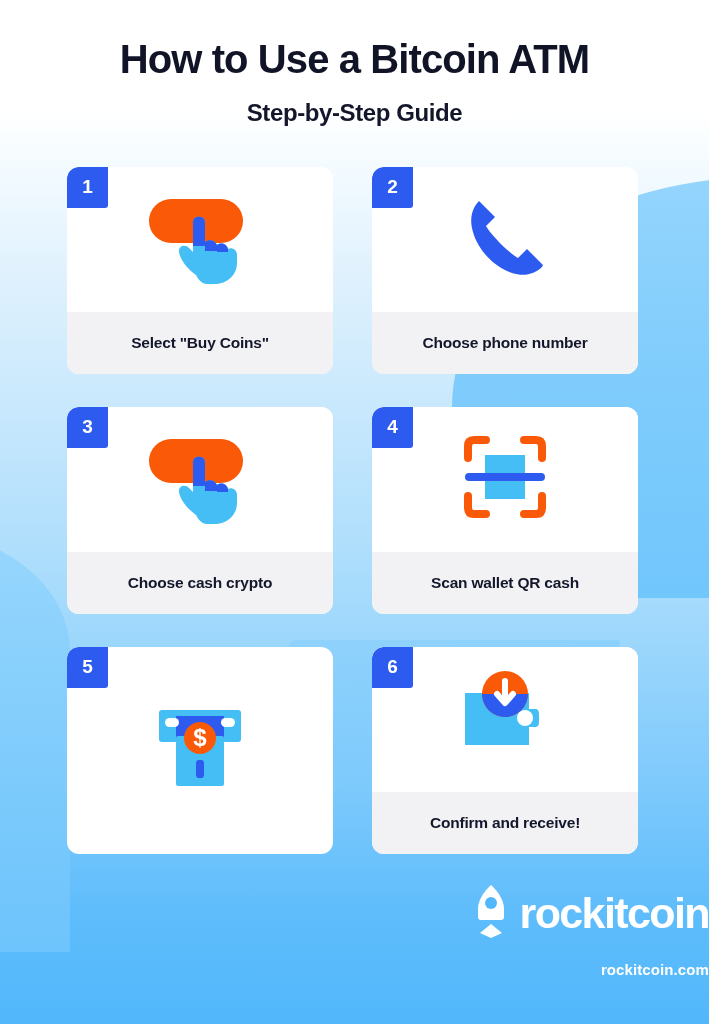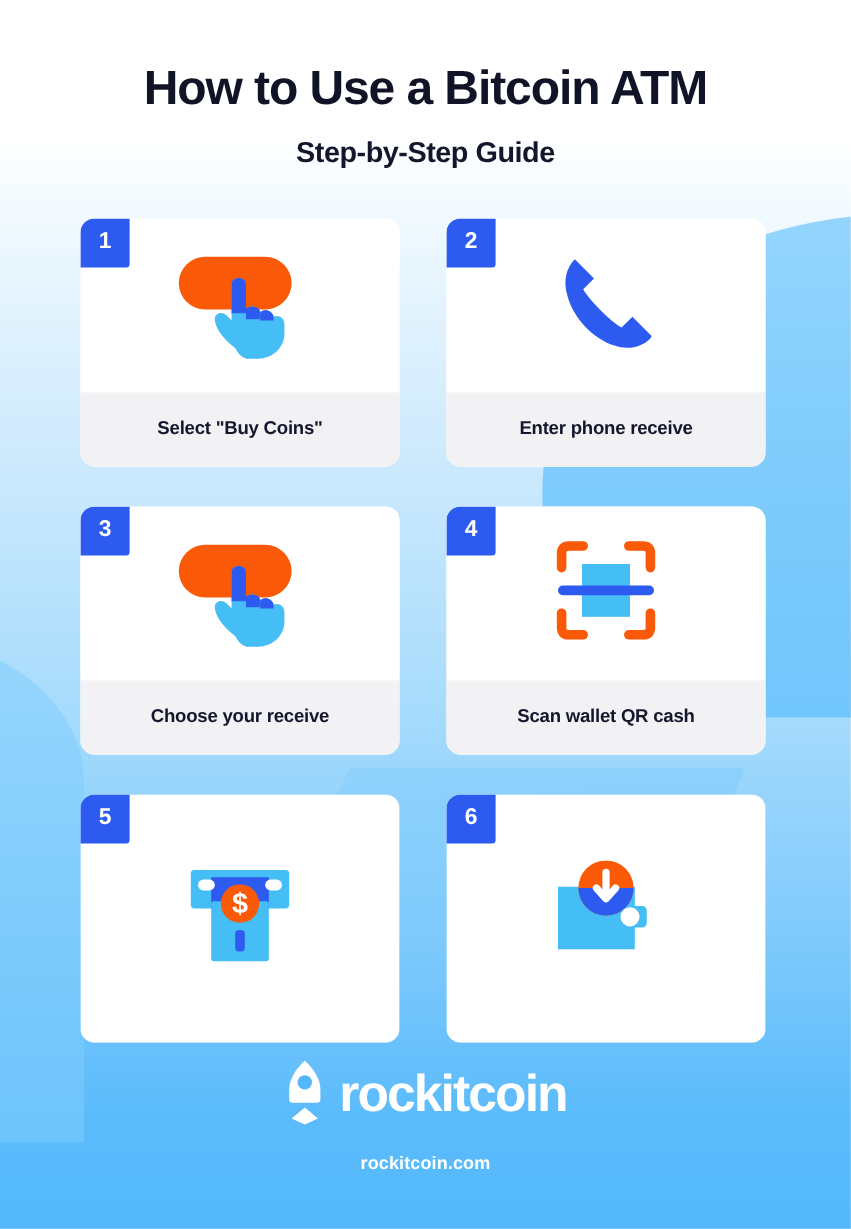--- a/index.html
+++ b/index.html
@@ -76,21 +76,21 @@
     width: 709px;
     height: 1024px;
     display: flex;
     flex-direction: column;
     align-items: center;
   }
 
   .header {
     width: 100%;
     text-align: center;
-    padding-top: 52px;
+    padding-top: 37px;
   }
 
   .title {
     font-size: 40px;
     font-weight: 700;
     color: #111327;
     letter-spacing: -0.9px;
     line-height: 1.12;
   }
 
@@ -161,21 +161,21 @@
   }
 
   
   .footer {
     position: absolute;
     left: 0;
     bottom: 46px;
     width: 100%;
     display: flex;
     flex-direction: column;
-    align-items: center;
+    align-items: flex-end;
   }
 
   .logo-row {
     display: flex;
     align-items: center;
     gap: 12px;
   }
 
   .logo-word {
     font-size: 43px;
@@ -229,37 +229,37 @@
 
     <div class="card">
       <div class="badge">2</div>
       <div class="art">
         <span>
           <svg width="96" height="96" viewBox="0 0 96 96">
             <path d="M22 12 C15 19 12 30 16 43 C21 61 37 78 55 84 C67 88 78 85 85 78 L86 76 L70 60 L61 69 C52 64 34 46 29 37 L38 28 L22 12 Z" fill="#2d5bf0"></path>
           </svg>
         </span>
       </div>
-      <div class="caption">Enter phone receive</div>
+      <div class="caption">Choose phone number</div>
     </div>
 
     <div class="card">
       <div class="badge">3</div>
       <div class="art">
         <span>
           <svg width="118" height="96" viewBox="0 0 118 96">
             <rect x="8" y="10" width="94" height="44" rx="22" fill="#fa5a07"></rect>
             <path d="M55 86 C44 78 38 68 38 62 C38 57 44 55 48 59 L52 63 L52 33 C52 26 64 26 64 33 L64 53 C68 50 74 51 76 56 C80 53 86 55 87 60 C91 58 96 61 96 66 L96 74 C96 86 86 95 74 95 L66 95 C62 95 58 92 55 86 Z" fill="#45bdf5"></path>
             <path d="M52 33 C52 26 64 26 64 33 L64 57 L52 57 Z" fill="#2d5bf0"></path>
             <path d="M64 53 C68 50 74 51 76 56 L76 62 L64 62 Z" fill="#2d5bf0"></path>
             <path d="M76 56 C80 53 86 55 87 60 L87 63 L76 63 Z" fill="#2d5bf0"></path>
           </svg>
         </span>
       </div>
-      <div class="caption">Choose your receive</div>
+      <div class="caption">Choose cash crypto</div>
     </div>
 
     <div class="card">
       <div class="badge">4</div>
       <div class="art">
         <span>
           <svg width="90" height="90" viewBox="0 0 90 90">
             <g stroke="#fa5a07" stroke-width="8" fill="none" stroke-linecap="round">
               <path d="M8 26 L8 14 C8 10 10 8 14 8 L26 8"></path>
               <path d="M64 8 L76 8 C80 8 82 10 82 14 L82 26"></path>
@@ -298,20 +298,21 @@
         <span>
           <svg width="92" height="92" viewBox="0 0 92 92">
             <path d="M6 22 L70 22 L70 38 L76 38 C79 38 80 40 80 43 L80 51 C80 54 79 56 76 56 L70 56 L70 74 L6 74 Z" fill="#45bdf5"></path>
             <circle cx="46" cy="23" r="23" fill="#fa5a07"></circle>
             <path d="M23 23 A23 23 0 0 0 69 23 Z" fill="#2d5bf0"></path>
             <path d="M46 10 L46 30 M38 23 L46 32 L54 23" stroke="#ffffff" stroke-width="6" fill="none" stroke-linecap="round" stroke-linejoin="round"></path>
             <circle cx="66" cy="47" r="8" fill="#ffffff"></circle>
           </svg>
         </span>
       </div>
+      <div class="caption">Confirm and receive!</div>
     </div>
 
   </div>
 
   <div class="footer">
     <div class="logo-row">
       <span>
         <svg width="34" height="56" viewBox="0 0 34 56">
           <path d="M17 2 C17 2 4 13 4 26 L4 34 C4 36 5 37 7 37 L27 37 C29 37 30 36 30 34 L30 26 C30 13 17 2 17 2 Z" fill="#ffffff"></path>
           <circle cx="17" cy="20" r="6" fill="#52b8fb"></circle>

